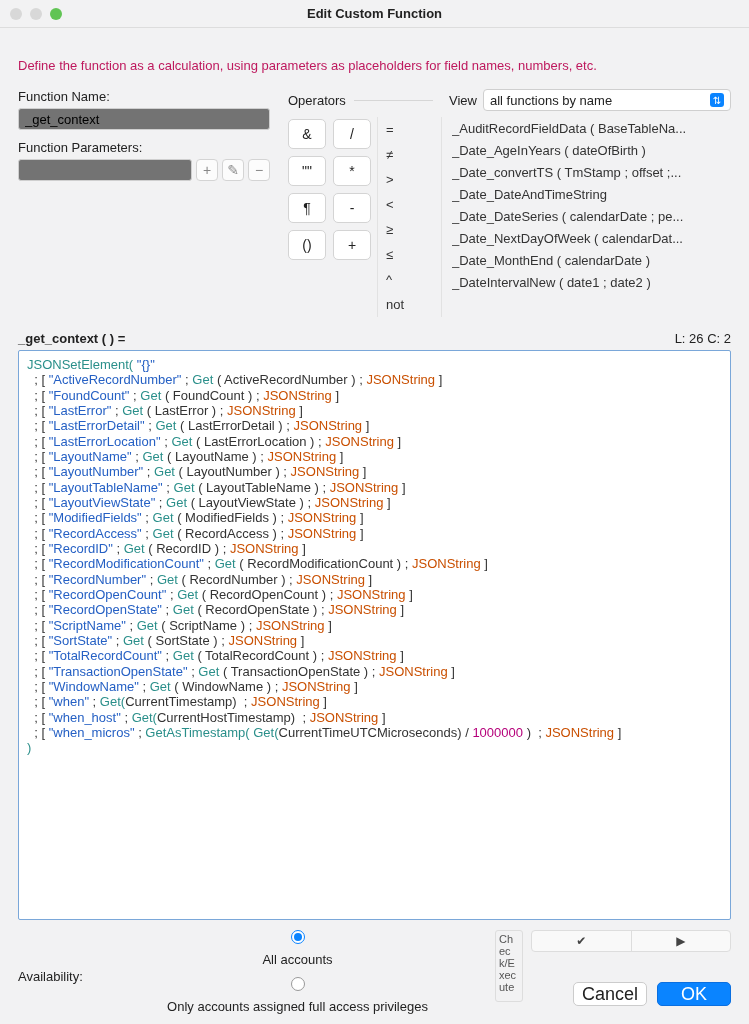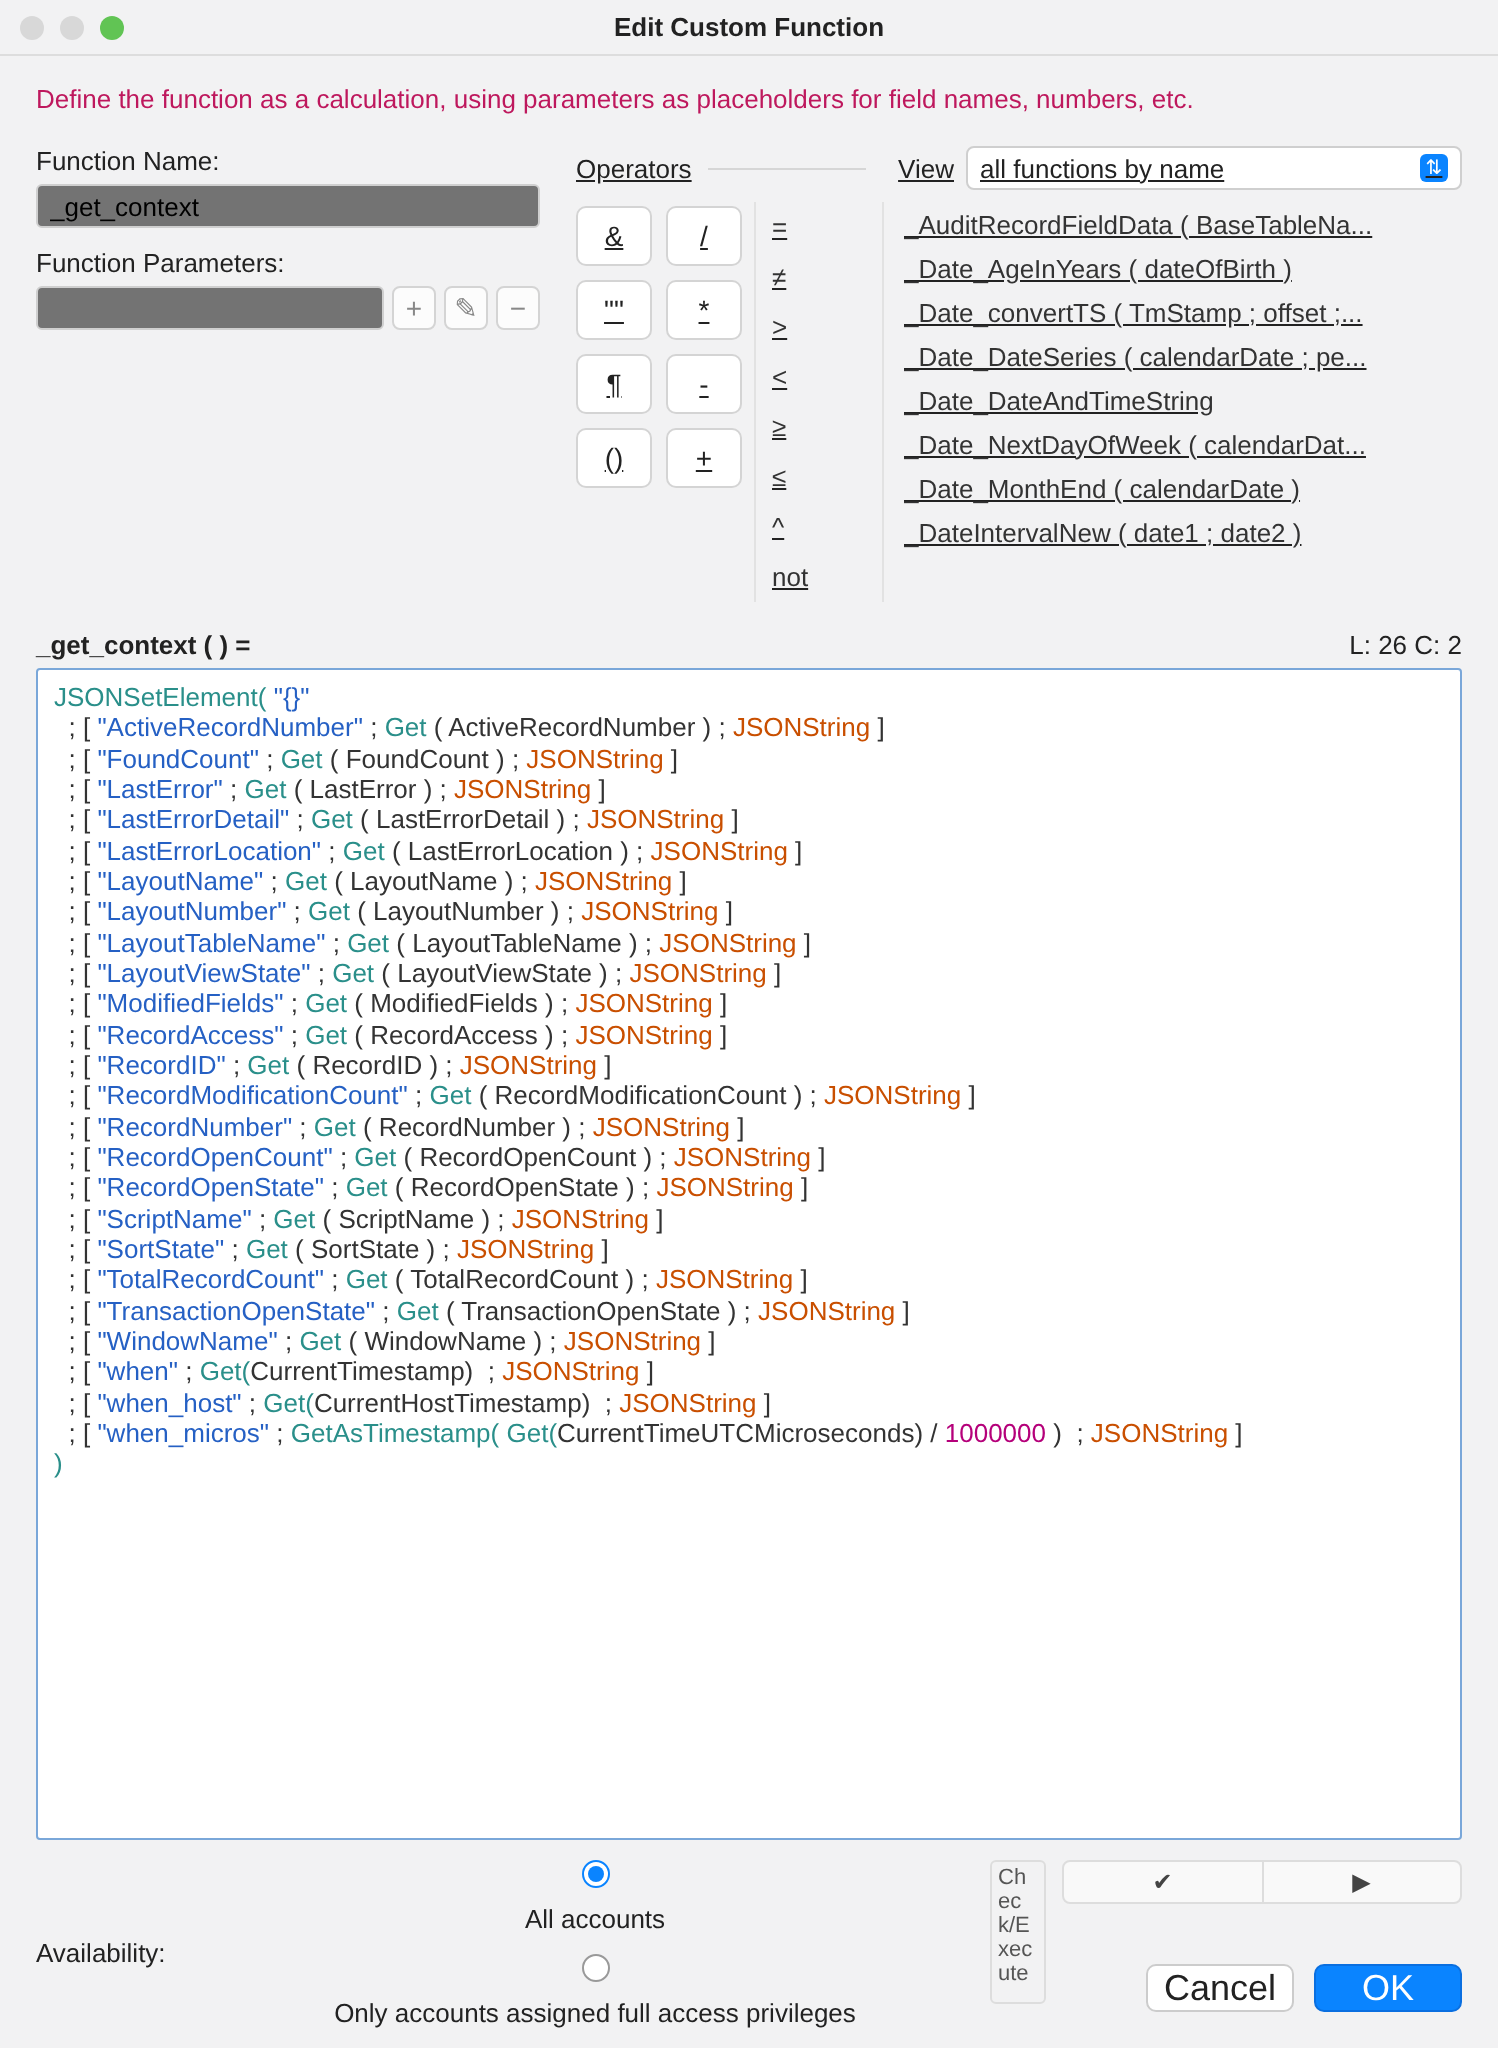--- a/index.html
+++ b/index.html
@@ -11,20 +11,21 @@
       width: 749px;
       height: 1024px;
       overflow: hidden;
     }
     .window {
       width: 749px;
       height: 1024px;
       background: #f2f2f3;
       display: flex;
       flex-direction: column;
+      gap: 16px;
     }
     .titlebar {
       height: 28px;
       display: flex;
       align-items: center;
       padding: 0 10px;
       border-bottom: 1px solid #ddd;
       background: #f2f2f3;
       position: relative;
     }
@@ -84,21 +85,20 @@
       justify-content: center;
       color: #888;
       font-size: 14px;
       cursor: pointer;
       user-select: none;
     }
     .col-ops {
       flex: 1;
       display: flex;
       flex-direction: column;
-      text-decoration: underline;
     }
     .ops-header {
       display: flex;
       align-items: center;
       margin-bottom: 6px;
     }
     .ops-header .hdr-lbl { font-size: 13px; }
     .ops-header .hr {
       flex: 1;
       height: 1px;
@@ -340,22 +340,22 @@
               <div>&lt;</div>
               <div>≥</div>
               <div>≤</div>
               <div>^</div>
               <div>not</div>
             </div>
           <div class="fnlist" id="fnlist">
               <div>_AuditRecordFieldData ( BaseTableNa...</div>
               <div>_Date_AgeInYears ( dateOfBirth )</div>
               <div>_Date_convertTS ( TmStamp ; offset ;...</div>
+              <div>_Date_DateAndTimeString</div>
               <div>_Date_DateSeries ( calendarDate ; pe...</div>
-              <div>_Date_DateAndTimeString</div>
               <div>_Date_NextDayOfWeek ( calendarDat...</div>
               <div>_Date_MonthEnd ( calendarDate )</div>
               <div>_DateIntervalNew ( date1 ; date2 )</div>
             </div>
         </div>
       </div>
     </div>
 
     <div class="sig-row">
       <span class="sig">_get_context (   ) =</span>

